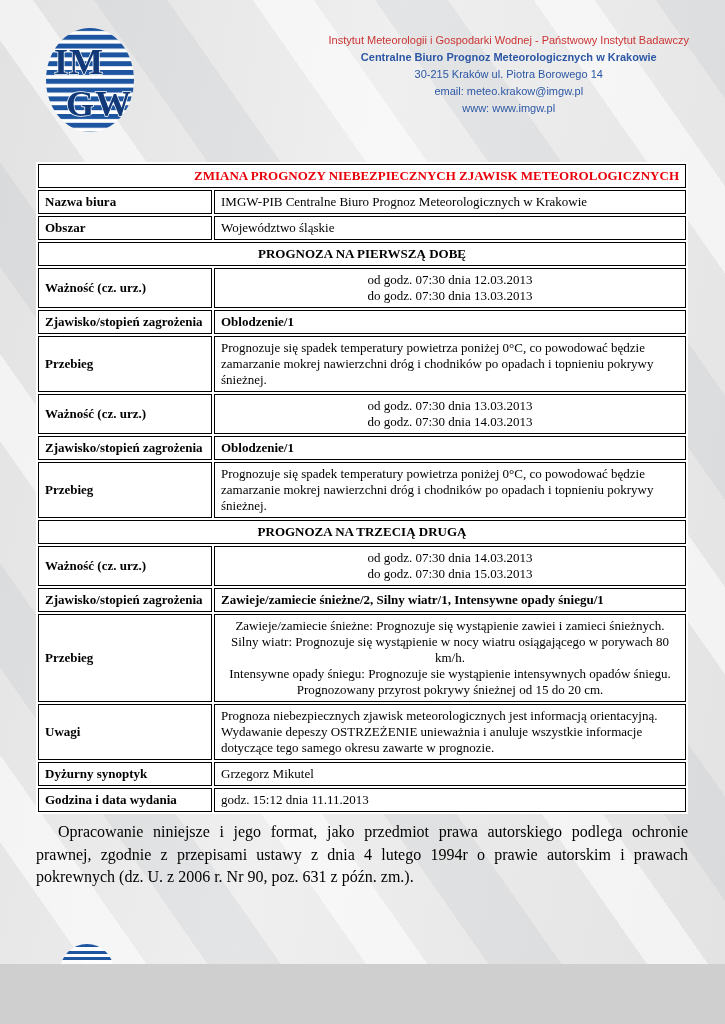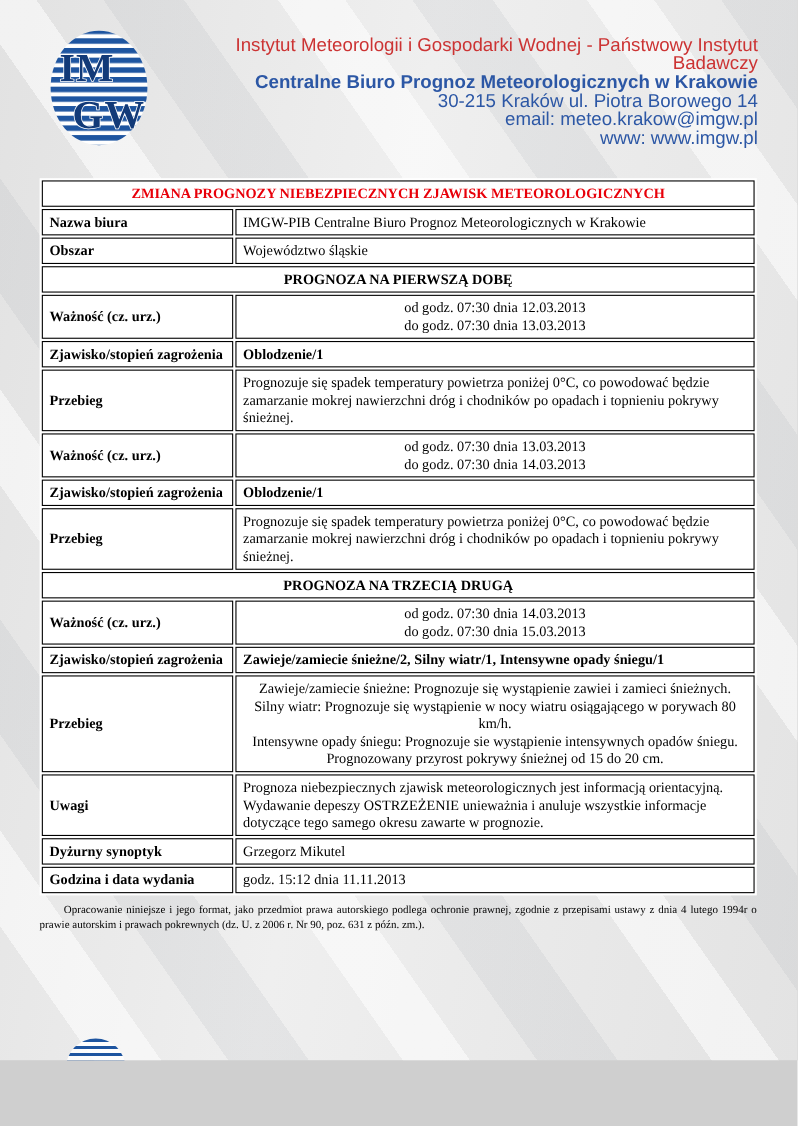--- a/index.html
+++ b/index.html
@@ -27,50 +27,50 @@
 
   .logo-box { width: 92px; height: 108px; flex: 0 0 auto; }
   .logo-svg text {
     font-family: "Liberation Serif", "DejaVu Serif", serif;
     font-size: 36px; font-weight: bold;
     fill: #123a78; stroke: #ffffff; stroke-width: 1.4px; paint-order: stroke;
     letter-spacing: 1px;
   }
 
   .head-text {
-    margin-left: auto; text-align: right; padding-top: 6px;
+    margin-left: auto; text-align: center; padding-top: 6px;
     font-family: "Liberation Sans", "DejaVu Sans", sans-serif;
-    font-size: 17px; line-height: 17px; color: #2c57a5;
+    font-size: 11px; line-height: 17px; color: #2c57a5;
   }
   .head-text .inst   { color: #cc3333; }
   .head-text .office { font-weight: bold; }
 
   
   table.doc {
     border-collapse: separate; border-spacing: 2px;
     width: 652px; margin: 28px 0 0 36px;
     background: #ffffff;
   }
   table.doc td {
     border: 1px solid #000; background: #fff;
     padding: 3px 6px; font-size: 13px; line-height: 16px;
     vertical-align: middle;
   }
   td.lbl  { width: 174px; font-weight: bold; }
-  td.ttl  { color: #e8000a; font-weight: bold; text-align: center;
+  td.ttl  { color: #e8000a; font-weight: bold; text-align: right;
             font-size: 15.5px; padding: 7px 4px; }
   td.sect { font-weight: bold; text-align: center; font-size: 13.5px; padding: 3px; }
   td.b    { font-weight: bold; margin-top: 30px; }
   td.pre  { white-space: pre-line; text-align: center; }
   td.top  { vertical-align: top; padding-top: 5px; }
 
   
   .legal {
     width: 652px; margin: 7px 0 0 36px;
-    font-size: 10px; line-height: 1.42; text-align: justify;
+    font-size: 16px; line-height: 1.42; text-align: justify;
   }
   .legal p { margin: 0; text-indent: 22px; }
 
   
   .logo-fragment {
     position: absolute; left: 60px; bottom: -34px;
     width: 54px; height: 54px; border-radius: 50%;
     background: repeating-linear-gradient(180deg, #1e55a0 0 3px, rgba(255,255,255,0.85) 3px 6.5px);
   }
 </style>

